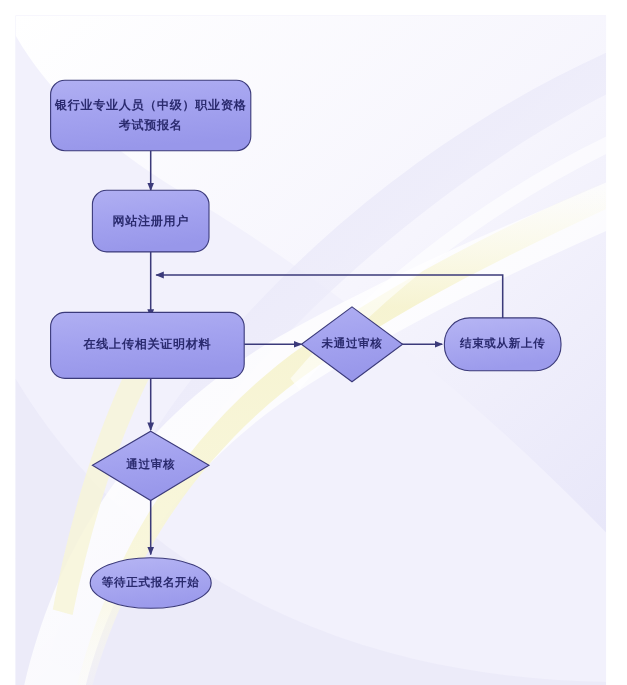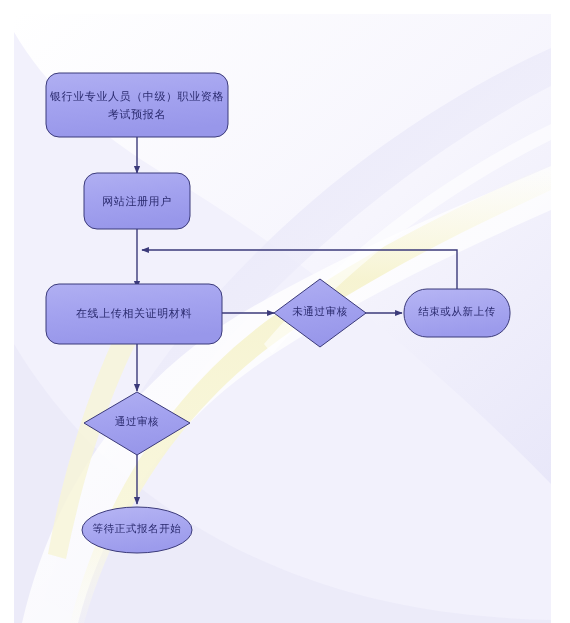--- a/index.html
+++ b/index.html
@@ -12,20 +12,21 @@
     height: 623px;
     font-family: "Liberation Serif", "DejaVu Serif", serif;
     overflow: hidden;
   }
 
   #stage {
     position: relative;
     width: 570px;
     height: 623px;
     background: #ffffff;
+    font-weight: bold;
   }
 
   
   #canvas {
     position: absolute;
     left: 14px;
     top: 14px;
     width: 537px;
     height: 609px;
     overflow: hidden;

